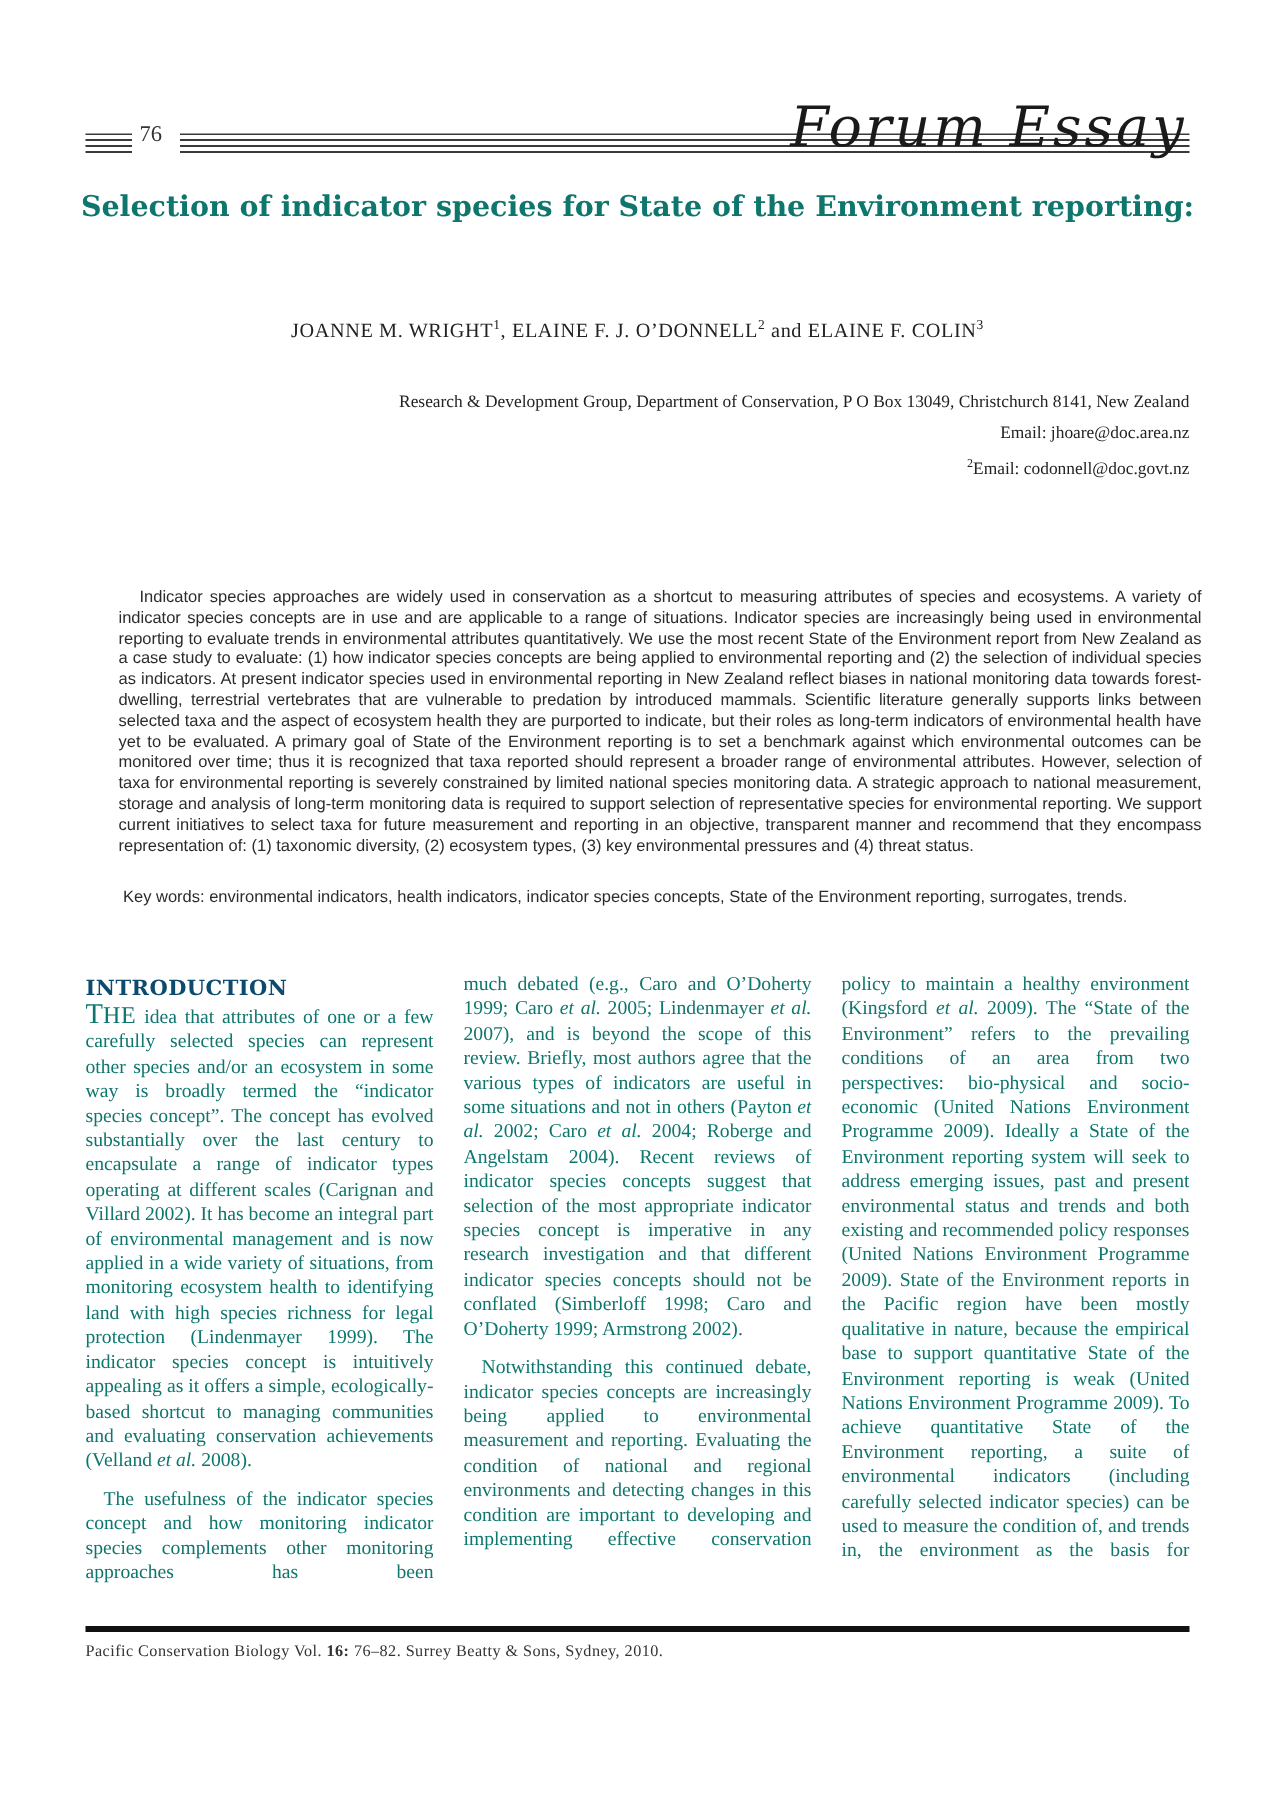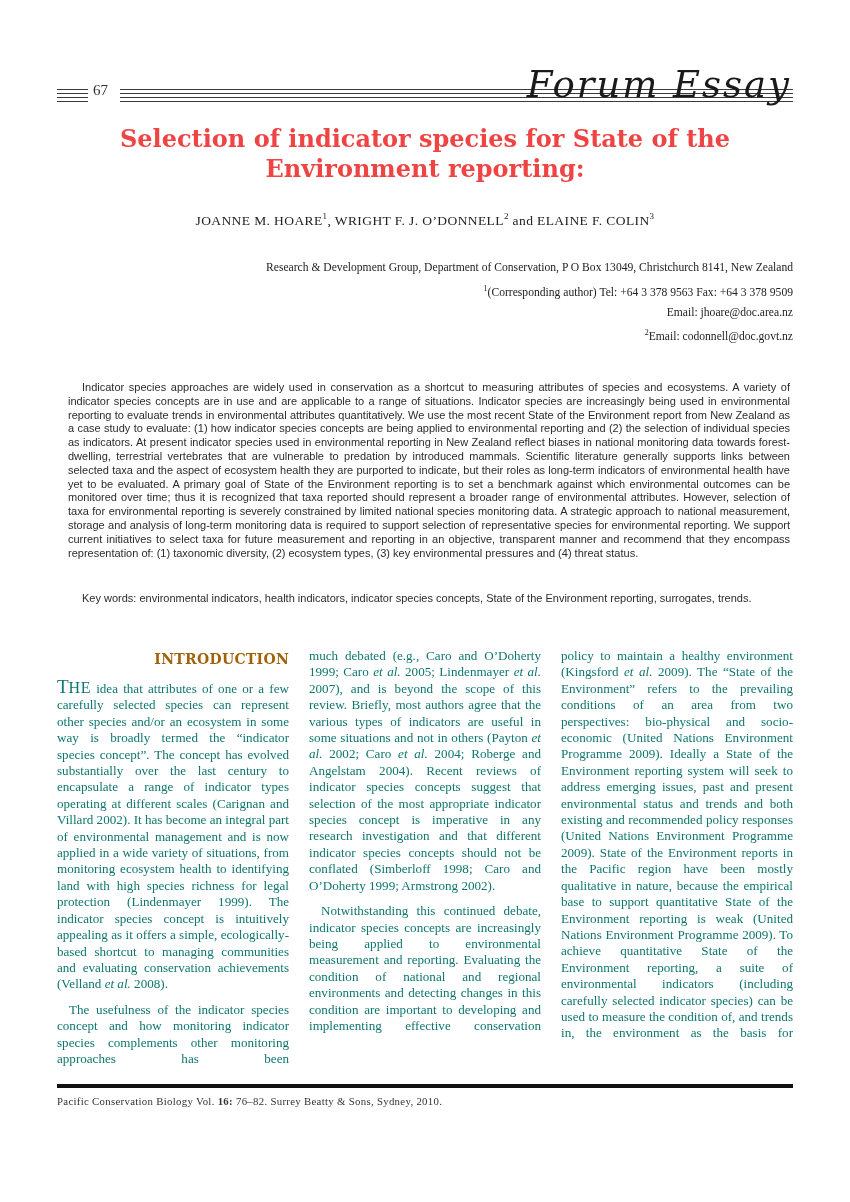--- a/index.html
+++ b/index.html
@@ -12,73 +12,72 @@
            background: repeating-linear-gradient(to bottom, #3a3a3a 0, #3a3a3a 1px, transparent 1px, transparent 4px); }
   .rules-left { left: 0; width: 31px; }
   .rules-right { left: 63px; right: 0; }
   .folio { position: absolute; left: 36px; top: -2px; font-size: 15px; color: #333; }
   .running-head { position: absolute; right: 2px; top: -18px; font-family: "DejaVu Serif", serif;
                   font-style: italic; font-weight: 400; font-size: 37px; color: #1a1a1a;
                   letter-spacing: 2px; line-height: 1; }
 
   
   .title { position: absolute; left: 40px; right: 40px; top: 124px; margin: 0; text-align: center;
-           font-family: "DejaVu Serif", serif; font-weight: 700; font-size: 24px; line-height: 29.5px; color: #ef4444; }
+           font-family: "DejaVu Serif", serif; font-weight: 700; font-size: 19px; line-height: 29.5px; color: #0f766e; }
   .authors { position: absolute; left: 57px; right: 57px; top: 211px; text-align: center;
              font-size: 13.5px; letter-spacing: 0.4px; color: #222; }
   .authors sup { font-size: 9px; }
   .affiliations { position: absolute; left: 57px; right: 57px; top: 258px; text-align: right;
                   font-size: 11.6px; line-height: 20.5px; color: #222; }
   .affil-line sup { font-size: 8px; }
 
   
-  .abstract { position: absolute; left: 68px; width: 722px; top: 381px; margin: 0;
+  .abstract { position: absolute; left: 68px; width: 722px; top: 381px; margin: 11px;
               font-family: "Liberation Sans", sans-serif; font-size: 11px; line-height: 13.8px;
               text-align: justify; text-indent: 14px; color: #2b2b2b; }
   .keywords { position: absolute; left: 68px; width: 722px; top: 592px; margin: 0;
               font-family: "Liberation Sans", sans-serif; font-size: 11px; line-height: 13.8px;
               text-indent: 14px; color: #2b2b2b; }
 
   
   .columns { position: absolute; left: 57px; top: 648px; width: 736px; height: 434px;
              display: flex; gap: 20px; }
   .col { width: 232px; height: 434px; overflow: hidden; }
-  .col h2 { margin: 3px 0 10px; text-align: right; font-family: "DejaVu Serif", serif;
-            font-size: 14px; font-weight: 700; letter-spacing: 0.3px; color: #a16207; }
+  .col h2 { margin: 3px 0 0; text-align: left; font-family: "DejaVu Serif", serif;
+            font-size: 14px; font-weight: 700; letter-spacing: 0.3px; color: #0c4a6e; }
   .col p { margin: 0 0 9px; font-size: 13.1px; line-height: 16.4px; text-align: justify;
            color: #0f766e; }
   .col p.ind { text-indent: 12px; }
   .col p.cont { text-align-last: justify; margin-bottom: 0; }
   .dc { font-size: 19px; line-height: 1; }
   .sc { font-size: 16px; letter-spacing: 0.5px; }
 
   
   .footer-rule { position: absolute; left: 57px; right: 57px; top: 1084px; height: 4px; background: #111; }
   .footer { position: absolute; left: 57px; right: 57px; top: 1095px; font-size: 10.8px;
             letter-spacing: 0.3px; color: #333; }
 </style>
 </head>
 <body>
 
 <div class="page">
 
   <header class="masthead">
     <div class="rules rules-left"></div>
-    <div class="folio">67</div>
+    <div class="folio">76</div>
     <div class="rules rules-right"></div>
     <div class="running-head">Forum Essay</div>
   </header>
 
   <h1 class="title"><span>Selection of indicator species for State of the Environment reporting:</span><br></h1>
 
-  <div class="authors" id="authors"><span>JOANNE M. HOARE</span><sup>1</sup><span>, WRIGHT F. J. O’DONNELL</span><sup>2</sup><span> and ELAINE F. COLIN</span><sup>3</sup></div>
+  <div class="authors" id="authors"><span>JOANNE M. WRIGHT</span><sup>1</sup><span>, ELAINE F. J. O’DONNELL</span><sup>2</sup><span> and ELAINE F. COLIN</span><sup>3</sup></div>
 
   <div class="affiliations" id="affiliations">
       <div class="affil-line">Research &amp; Development Group, Department of Conservation, P O Box 13049, Christchurch 8141, New Zealand</div>
-      <div class="affil-line"><sup>1</sup>(Corresponding author) Tel: +64 3 378 9563 Fax: +64 3 378 9509</div>
       <div class="affil-line">Email: jhoare@doc.area.nz</div>
       <div class="affil-line"><sup>2</sup>Email: codonnell@doc.govt.nz</div>
     </div>
 
   <p class="abstract">Indicator species approaches are widely used in conservation as a shortcut to measuring attributes of species and ecosystems. A variety of indicator species concepts are in use and are applicable to a range of situations. Indicator species are increasingly being used in environmental reporting to evaluate trends in environmental attributes quantitatively. We use the most recent State of the Environment report from New Zealand as a case study to evaluate: (1) how indicator species concepts are being applied to environmental reporting and (2) the selection of individual species as indicators. At present indicator species used in environmental reporting in New Zealand reflect biases in national monitoring data towards forest-dwelling, terrestrial vertebrates that are vulnerable to predation by introduced mammals. Scientific literature generally supports links between selected taxa and the aspect of ecosystem health they are purported to indicate, but their roles as long-term indicators of environmental health have yet to be evaluated. A primary goal of State of the Environment reporting is to set a benchmark against which environmental outcomes can be monitored over time; thus it is recognized that taxa reported should represent a broader range of environmental attributes. However, selection of taxa for environmental reporting is severely constrained by limited national species monitoring data. A strategic approach to national measurement, storage and analysis of long-term monitoring data is required to support selection of representative species for environmental reporting. We support current initiatives to select taxa for future measurement and reporting in an objective, transparent manner and recommend that they encompass representation of: (1) taxonomic diversity, (2) ecosystem types, (3) key environmental pressures and (4) threat status.</p>
 
   <p class="keywords">Key words: environmental indicators, health indicators, indicator species concepts, State of the Environment reporting, surrogates, trends.</p>
 
   <div class="columns" id="columns">
       <div class="col">

